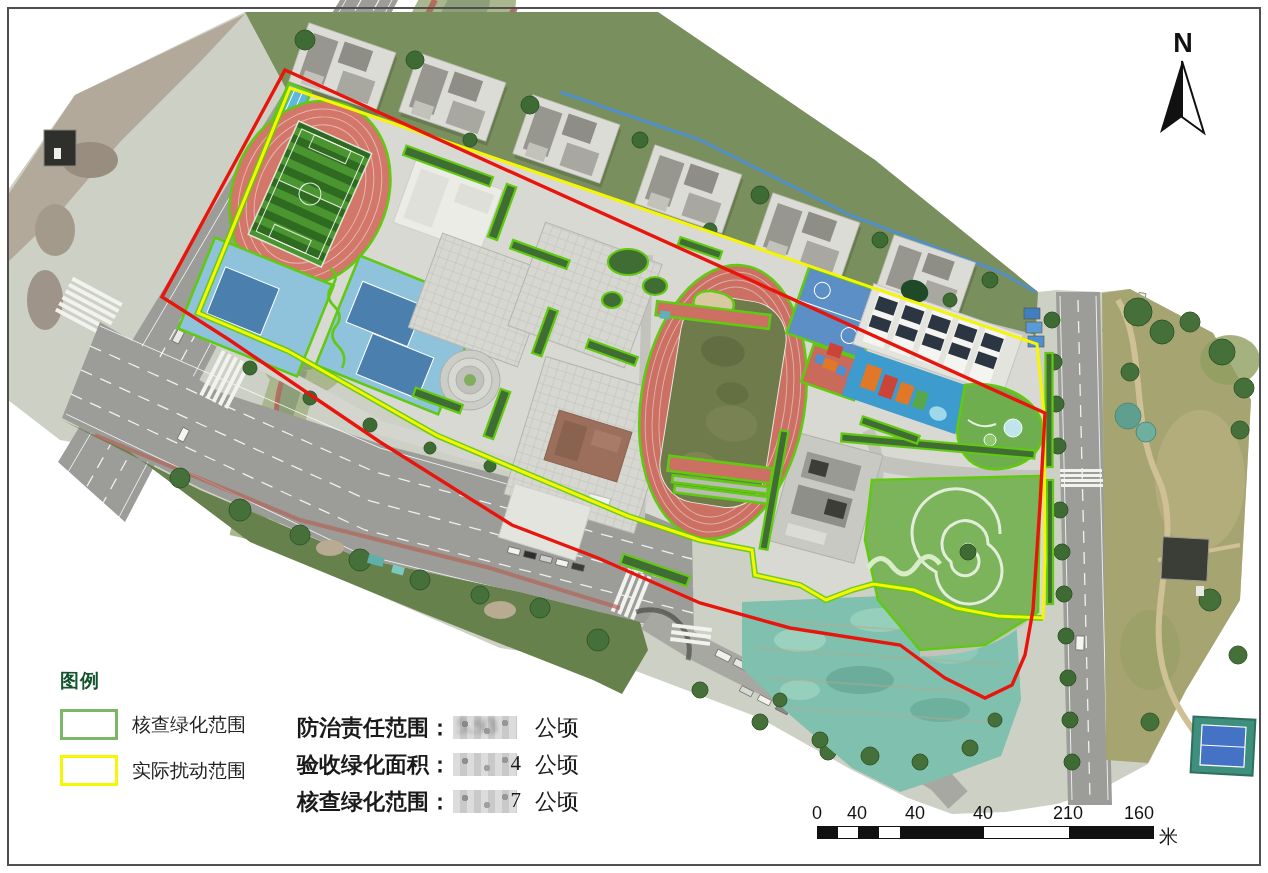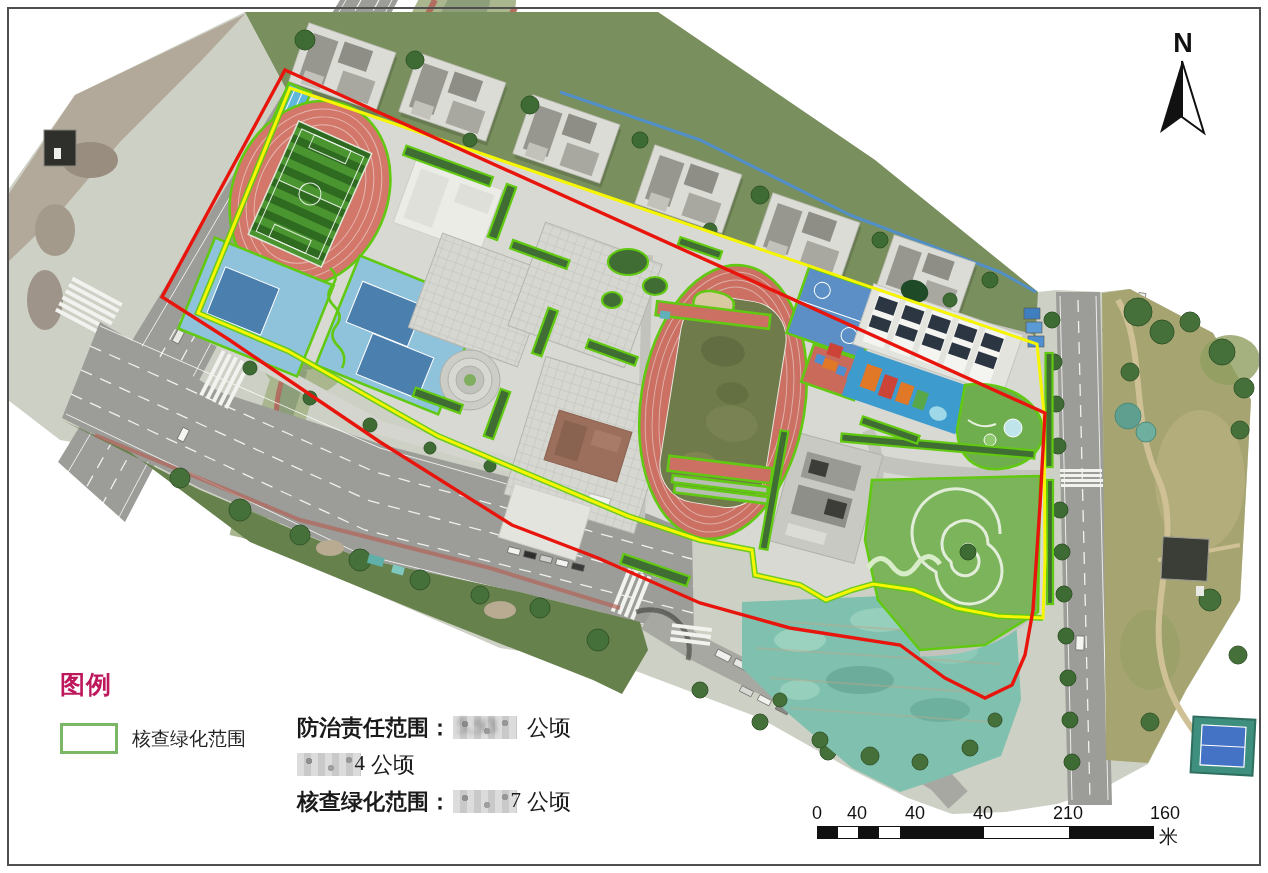--- a/index.html
+++ b/index.html
@@ -19,37 +19,37 @@
   .edge{fill:none;stroke:#ffffff;stroke-width:1;opacity:.8;}
   .car{stroke:#55524e;stroke-width:.6;}
   .tree{fill:#3e6b33;stroke:#2f5526;stroke-width:1;}
   .ptree{fill:#45703a;stroke:#33562b;stroke-width:1;}
   .zeb{fill:#f2f2ef;}
 
   
   .north{position:absolute;left:1152px;top:30px;width:62px;height:112px;z-index:30;text-align:center;}
   .north .n{font-family:"Liberation Sans","DejaVu Sans",sans-serif;font-weight:bold;font-size:27px;color:#111;line-height:1;}
   .legend{position:absolute;left:60px;top:668px;z-index:30;}
-  .legend .title{font-size:25px;font-weight:bold;color:#be185d;letter-spacing:1px;}
-  .legend .row{display:flex;align-items:center;margin-top:22px;}
+  .legend .title{font-size:19px;font-weight:bold;color:#14532d;letter-spacing:1px;}
+  .legend .row{display:flex;align-items:center;margin-top:15px;}
   .legend .sw{width:52px;height:25px;background:#fff;border:3px solid #888;}
   .legend .lab{margin-left:14px;font-size:19px;color:#222;}
   .stats{position:absolute;left:297px;top:709px;z-index:30;}
   .stat-row{height:37px;line-height:37px;font-size:22px;color:#1a1a1a;white-space:nowrap;}
   .stat-label{display:inline-block;min-width:156px;font-weight:bold;}
   .mosaic{position:relative;display:inline-block;width:64px;height:23px;vertical-align:-4px;overflow:visible;
      background:
       radial-gradient(circle at 12px 8px,#8f8f8f 0 3px,transparent 3px),
       radial-gradient(circle at 34px 15px,#a0a0a0 0 3px,transparent 3px),
       radial-gradient(circle at 52px 7px,#979797 0 3px,transparent 3px),
       repeating-linear-gradient(90deg,#dcdcdc 0 7px,#c9c9c9 7px 14px),
       repeating-linear-gradient(0deg,#e6e6e6 0 7px,#d0d0d0 7px 14px);}
   .mosaic .sm{position:absolute;left:4px;top:-8px;font-size:21px;color:#6f6f6f;filter:blur(2.3px);letter-spacing:1px;}
   .mosaic .vis{position:absolute;right:-4px;top:-8px;font-size:21px;color:#1a1a1a;}
-  .stat-unit{margin-left:10px;text-align:right;}
+  .stat-unit{margin-left:18px;text-align:right;}
   .scalebar{position:absolute;left:815px;top:803px;width:360px;height:46px;z-index:30;
             font-family:"Liberation Sans","DejaVu Sans",sans-serif;}
   .scalebar .tick{position:absolute;top:0;transform:translateX(-50%);font-size:18px;color:#111;}
   .sb-bar{position:absolute;left:2px;top:23px;width:335px;height:11px;border:1px solid #111;display:flex;}
   .sb-bar div{height:100%;}
   .sb-b{background:#111;} .sb-w{background:#fff;}
   .sb-unit{position:absolute;left:344px;top:21px;font-size:19px;color:#111;
            font-family:"Liberation Serif","DejaVu Serif",serif;}
 </style>
 </head>
@@ -569,41 +569,45 @@
     <polygon points="30,4 52,76 30,60" fill="#ffffff" stroke="#111" stroke-width="2"></polygon>
   </svg>
 </div>
 
 <div class="legend">
   <div class="title">图例</div>
   <div class="row">
     <div class="sw" style="border-color: rgb(124, 183, 104);"></div>
     <div class="lab">核查绿化范围</div>
   </div>
+  <div class="row">
+    <div class="sw" style="border-color: rgb(246, 246, 0);"></div>
+    <div class="lab">实际扰动范围</div>
+  </div>
 </div>
 
 <div class="stats">
   <div class="stat-row">
     <span class="stat-label">防治责任范围：</span><span class="mosaic"><span class="sm">5.93</span><span class="vis"></span></span><span class="stat-unit">公顷</span>
   </div>
   <div class="stat-row">
-    <span class="mosaic"><span class="sm"></span><span class="vis">4</span></span><span class="stat-unit">公顷</span>
+    <span class="stat-label">验收绿化面积：</span><span class="mosaic"><span class="sm"></span><span class="vis">4</span></span><span class="stat-unit">公顷</span>
   </div>
   <div class="stat-row">
     <span class="stat-label">核查绿化范围：</span><span class="mosaic"><span class="sm"></span><span class="vis">7</span></span><span class="stat-unit">公顷</span>
   </div>
 </div>
 
 <div class="scalebar">
   <span class="tick" style="left:2px">0</span>
   <span class="tick" style="left:42px">40</span>
   <span class="tick" style="left:100px">40</span>
   <span class="tick" style="left:168px">40</span>
   <span class="tick" style="left:253px">210</span>
-  <span class="tick" style="left:350px">160</span>
+  <span class="tick" style="left:324px">160</span>
   <div class="sb-bar">
     <div class="sb-b" style="width:20px"></div>
         <div class="sb-w" style="width:20px"></div>
     <div class="sb-b" style="width:21px"></div>
         <div class="sb-w" style="width:21px"></div>
     <div class="sb-b" style="width:84px"></div>
         <div class="sb-w" style="width:85px"></div>
     <div class="sb-b" style="width:84px"></div>
   </div>
   <span class="sb-unit">米</span>

